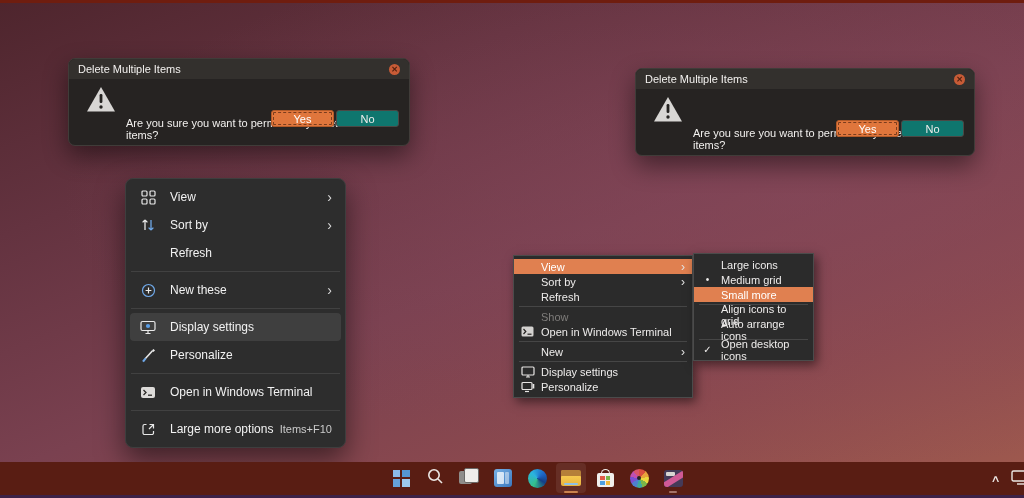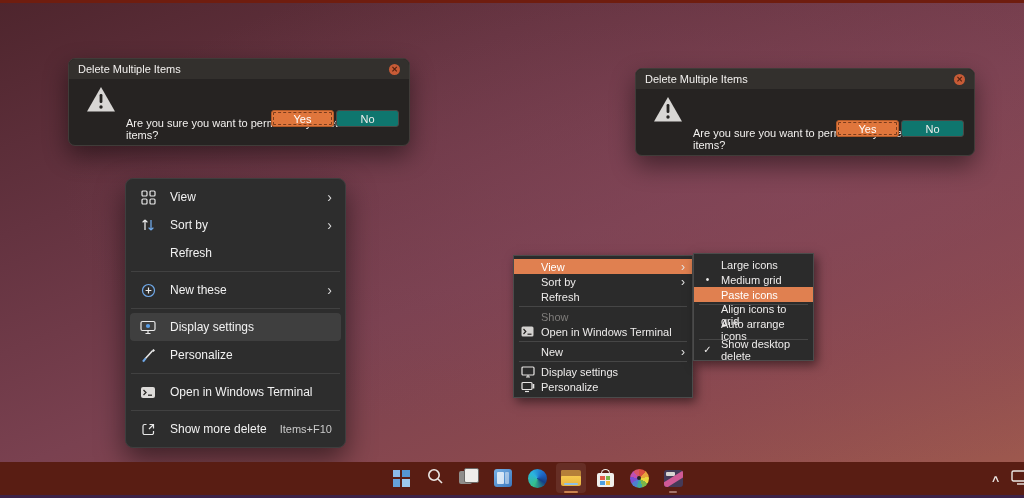--- a/index.html
+++ b/index.html
@@ -207,21 +207,21 @@
       <span>Open in Windows Terminal</span>
     </div>
     <div class="m11-sep"></div>
     <div class="m11-row">
       <span class="m11-ic">
         <svg width="15" height="15" viewBox="0 0 15 15" fill="none" stroke="#e9e9e9" stroke-width="1.2">
             <path d="M5.5 2.5 H3.5 A1.5 1.5 0 0 0 2 4 V11 A1.5 1.5 0 0 0 3.5 12.5 H11 A1.5 1.5 0 0 0 12.5 11 V9"></path>
             <path d="M8.5 2.5 H12.5 V6.5 M12.5 2.5 L8 7"></path>
           </svg>
       </span>
-      <span>Show more delete</span>
+      <span>Large more options</span>
       <span class="m11-short">Items+F10</span>
     </div>
   </div>
 
   <div class="menuC menu-main">
     <div class="mc-row hl">
       <span class="mc-gut"></span>
       <span>View</span>
       <span class="mc-chev">›</span>
     </div>
@@ -281,35 +281,35 @@
     <div class="mc-row">
       <span class="mc-gut"></span>
       <span>Large icons</span>
     </div>
     <div class="mc-row">
       <span class="mc-gut">•</span>
       <span>Medium grid</span>
     </div>
     <div class="mc-row hl">
       <span class="mc-gut"></span>
-      <span>Paste icons</span>
+      <span>Small more</span>
     </div>
     <div class="mc-sep"></div>
     <div class="mc-row">
       <span class="mc-gut"></span>
       <span>Align icons to grid</span>
     </div>
     <div class="mc-row">
       <span class="mc-gut"></span>
       <span>Auto arrange icons</span>
     </div>
     <div class="mc-sep"></div>
     <div class="mc-row">
       <span class="mc-gut">✓</span>
-      <span>Show desktop delete</span>
+      <span>Open desktop icons</span>
     </div>
   </div>
 
   <div class="taskbar">
     <div class="tb-icons">
       <div class="tb-btn">
         <span class="win-logo">
             <span class="wl1"></span>
             <span class="wl2"></span>
             <span class="wl3"></span>

